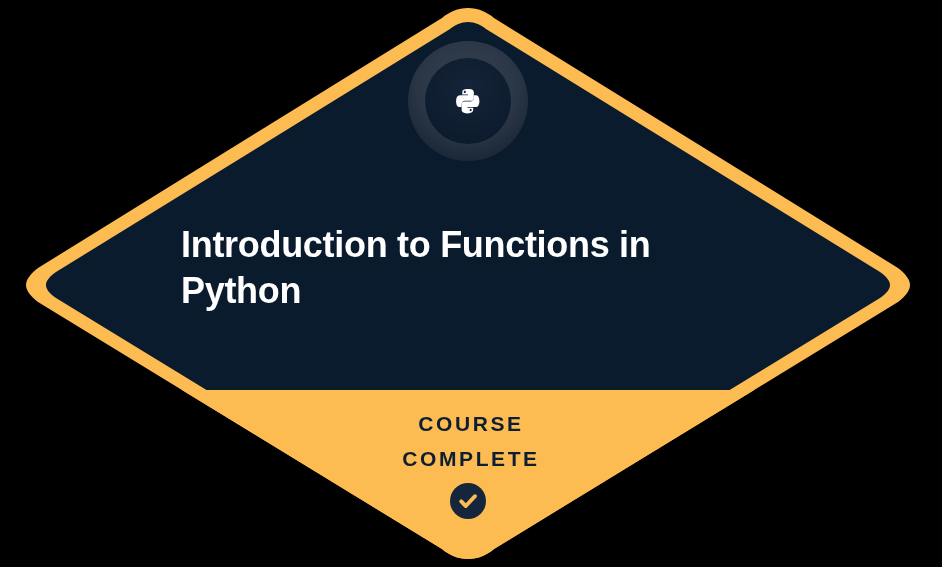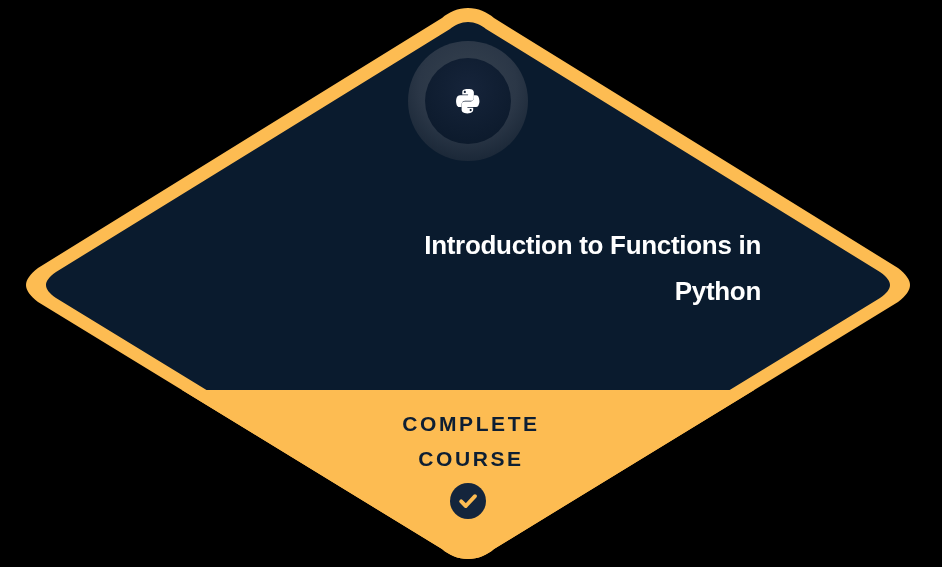--- a/index.html
+++ b/index.html
@@ -36,25 +36,25 @@
     height: 567px;
     pointer-events: none;
   }
   .layer > * { pointer-events: auto; }
 
   #course-title {
     position: absolute;
     left: 181px;
     top: 222px;
     width: 580px;
-    text-align: right;
+    text-align: left;
     color: #ffffff;
     font-family: "Liberation Sans", sans-serif;
     font-weight: bold;
-    font-size: 26px;
+    font-size: 36px;
     line-height: 46px;
     letter-spacing: -0.3px;
     white-space: pre-line;
   }
 
   #status-block {
     position: absolute;
     left: 181px;
     top: 406px;
     width: 580px;
@@ -145,22 +145,22 @@
       </g>
     </g>
   </svg>
 
   <div class="layer">
 
     <div id="course-title">Introduction to Functions in
 Python</div>
 
     <div id="status-block">
+      <span class="status-line">COURSE</span>
       <span class="status-line">COMPLETE</span>
-      <span class="status-line">COURSE</span>
     </div>
 
     <svg id="check-badge" viewBox="0 0 36 36" xmlns="http://www.w3.org/2000/svg">
       <circle cx="18" cy="18" r="18" fill="#14253C"></circle>
       <path d="M11.2 18.4 L15.8 23.0 L25.0 13.2" fill="none" stroke="#FDBC52" stroke-width="3.9" stroke-linecap="round" stroke-linejoin="round"></path>
     </svg>
 
   </div>
 </div>
 

